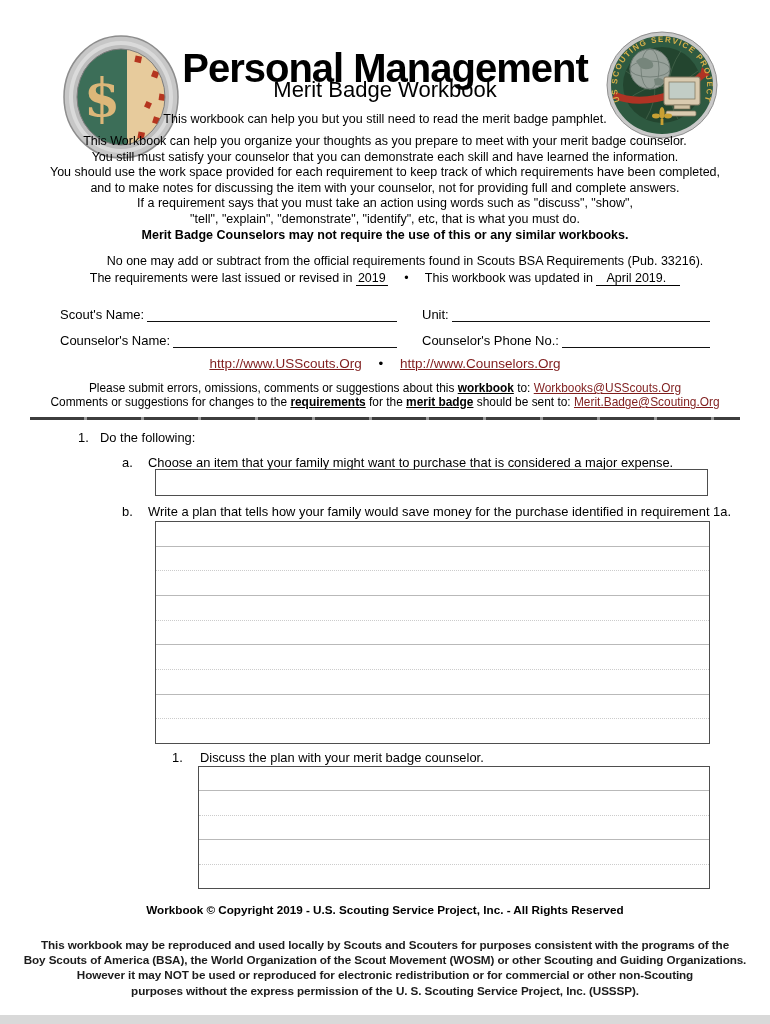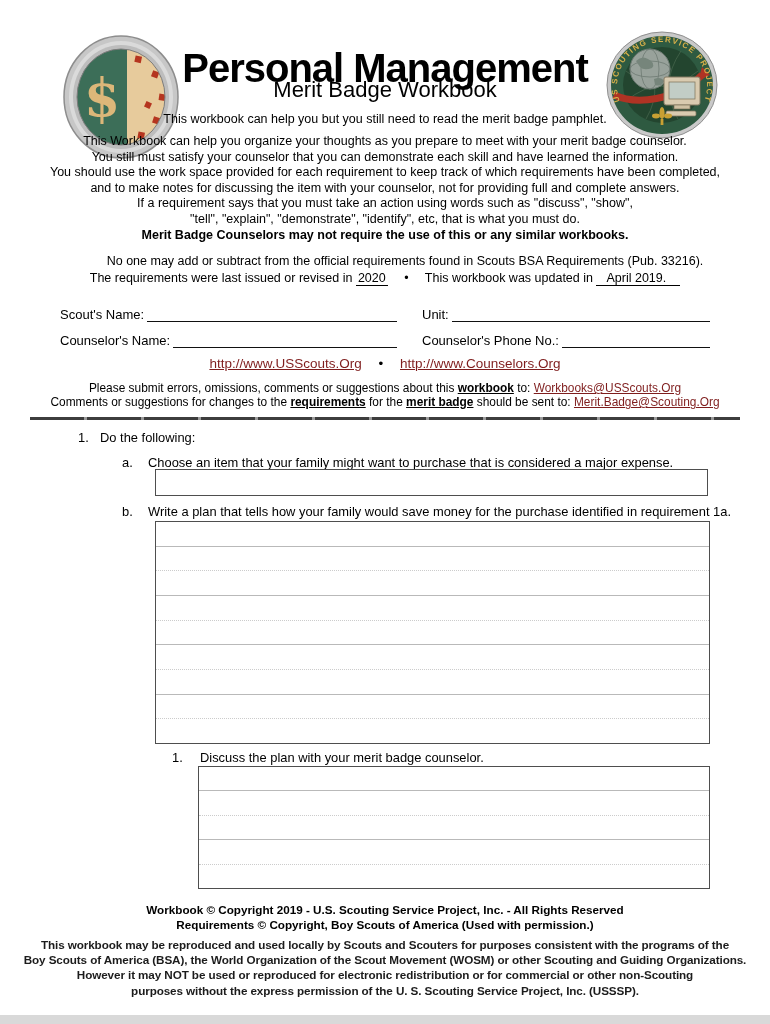--- a/index.html
+++ b/index.html
@@ -151,21 +151,21 @@
     <div>and to make notes for discussing the item with your counselor, not for providing full and complete answers.</div>
     <div>If a requirement says that you must take an action using words such as "discuss", "show",</div>
     <div>"tell", "explain", "demonstrate", "identify", etc, that is what you must do.</div>
   </div>
 
   <div class="abs center counselor-note">Merit Badge Counselors may not require the use of this or any similar workbooks.</div>
   <div class="abs center no-add">No one may add or subtract from the official requirements found in Scouts BSA Requirements (Pub.  33216).</div>
 
   <div class="abs center revised">
     <span>The requirements were last issued or revised in</span>
-    <span class="blank-u">2020</span>
+    <span class="blank-u">2019</span>
     <span class="sep">•</span>
     <span>This workbook was updated in</span>
     <span class="blank-u wide">April 2019.</span>
   </div>
 
   <div class="abs form-grid">
     <div class="frow">
       <span class="flabel">Scout's Name:</span>
       <span class="fline"></span>
     </div>
@@ -231,21 +231,20 @@
   <span class="abs req-line rb1-txt">Discuss the plan with your merit badge counselor.</span>
   <div class="abs abox box-b1">
     <div class="rrow"></div>
     <div class="rrow"></div>
     <div class="rrow"></div>
     <div class="rrow"></div>
     <div class="rrow"></div>
   </div>
 
   <div class="abs center copy1">Workbook © Copyright 2019 - U.S. Scouting Service Project, Inc. - All Rights Reserved</div>
-  <div class="abs center copy2">Requirements © Copyright, Boy Scouts of America (Used with permission.)</div>
   <div class="abs legal">
     <div>This workbook may be reproduced and used locally by Scouts and Scouters for purposes consistent with the programs of the</div>
     <div>Boy Scouts of America (BSA), the World Organization of the Scout Movement (WOSM) or other Scouting and Guiding Organizations.</div>
     <div>However it may NOT be used or reproduced for electronic redistribution or for commercial or other non-Scouting</div>
     <div>purposes without the express permission of the U. S. Scouting Service Project, Inc. (USSSP).</div>
   </div>
 
   <div class="abs bottom-strip"></div>
 </div>
 

